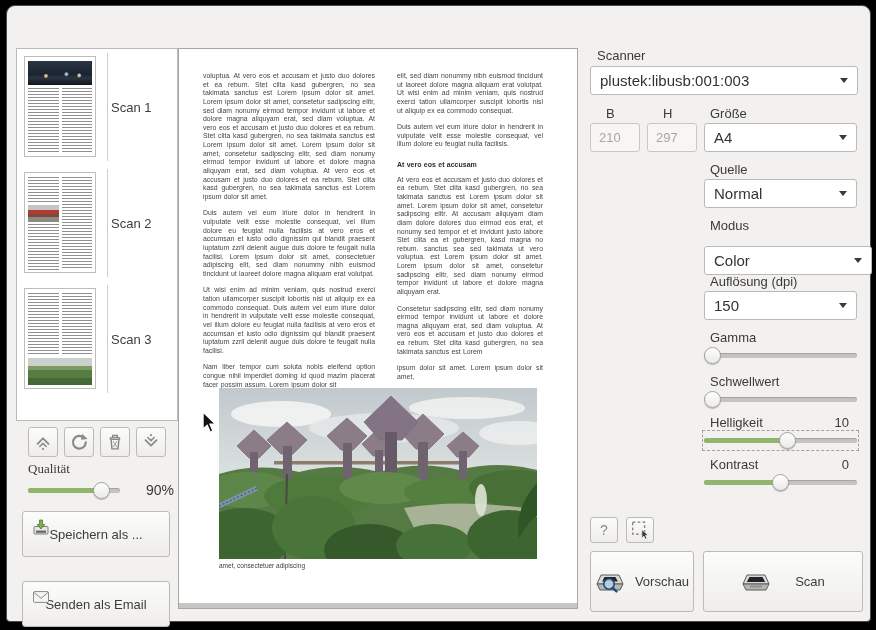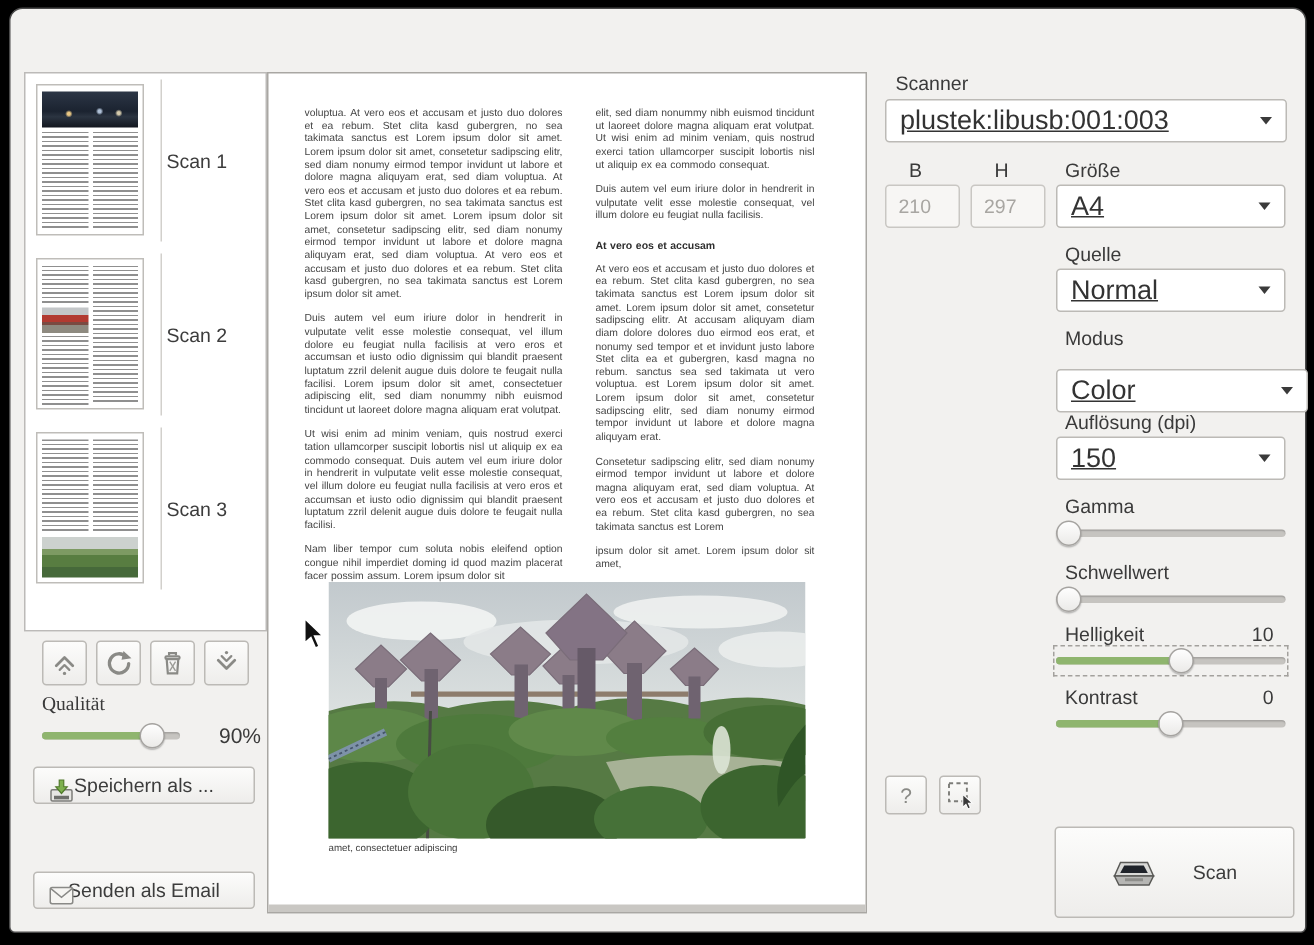--- a/index.html
+++ b/index.html
@@ -12,21 +12,21 @@
             background:linear-gradient(#f9f8f7,#efeeec);border-radius:8px 8px 0 0;
             border-bottom:1px solid #e2e1de;}
   .title{position:absolute;left:0;right:0;top:10px;text-align:center;font-size:13px;color:#4e4e4e;}
   .win-controls{position:absolute;right:12px;top:9px;display:flex;gap:12px;}
   .win-btn{width:18px;height:18px;text-align:center;line-height:18px;font-size:14px;color:#8e8e8e;cursor:default;}
   
   .btn{background:linear-gradient(#fcfcfb,#eeedeb);border:1px solid #bcbab6;border-radius:3px;
        color:#3c3c3c;display:flex;align-items:center;justify-content:center;box-sizing:border-box;}
   .label{font-size:13px;color:#3a3a3a;}
   .dropdown{position:absolute;background:#fff;border:1px solid #bcbab6;border-radius:3px;height:29px;
-            box-sizing:border-box;display:flex;align-items:center;padding:0 9px;font-size:18px;color:#333;text-decoration:underline;}
+            box-sizing:border-box;display:flex;align-items:center;padding:0 9px;font-size:15px;color:#333;}
   .dd-arrow{margin-left:auto;width:0;height:0;border-left:4.5px solid transparent;
             border-right:4.5px solid transparent;border-top:5px solid #3a3a3a;}
   .num-field{position:absolute;width:50px;height:29px;box-sizing:border-box;background:#f7f6f4;
              border:1px solid #c9c7c3;border-radius:3px;color:#a8a6a2;font-size:13px;padding:0 8px;
              font-family:"Liberation Sans","DejaVu Sans",sans-serif;}
   .slider{position:absolute;height:17px;}
   .slider .track{position:absolute;left:0;right:0;top:6px;height:5px;background:#c6c4c0;border-radius:3px;
                  box-shadow:inset 0 1px 1px rgba(0,0,0,.18);}
   .slider .fill{height:100%;width:0;background:#8fb56e;border-radius:3px;}
   .slider .handle{position:absolute;top:0;left:0;width:17px;height:17px;border-radius:50%;
@@ -53,21 +53,21 @@
                  linear-gradient(#2c3646 0%,#1b2330 55%,#2b3441 70%,#12161e 100%);}
   .thumb-photo2{height:17px;margin:2px 0;
       background:linear-gradient(to bottom,#c3c6c8 0 28%,#b23a31 28% 55%,#7a4a42 55% 68%,#8e8a80 68% 100%);}
   .thumb-photo3{height:27px;margin-top:3px;
       background:linear-gradient(to bottom,#ccd1ce 0 30%,#7d9a63 30% 45%,#587d41 45% 75%,#46693a 75% 100%);}
   .thumb-toolbar{position:absolute;left:12px;top:379px;display:flex;gap:6px;}
   .tool-btn{width:30px;height:30px;}
   .quality-label{position:absolute;left:12px;top:413px;font-family:Liberation Serif, serif;}
   .quality-row{position:absolute;left:12px;top:434px;width:146px;height:18px;}
   .quality-value{position:absolute;right:0;top:0;font-size:14px;color:#3a3a3a;margin-left:44px;}
-  .action-btn{position:absolute;left:6px;width:148px;height:25px;font-size:13px;}
+  .action-btn{position:absolute;left:6px;width:148px;height:46px;font-size:13px;}
   .action-btn svg{position:absolute;left:8px;top:5px;}
   
   .preview{position:absolute;left:171px;top:42px;width:400px;height:561px;background:#fff;
            border:1px solid #a9a7a3;box-sizing:border-box;}
   .preview-bottom{position:absolute;left:0;right:0;bottom:0;height:5px;background:#c9c7c3;}
   .doc-col{position:absolute;top:23px;height:316px;overflow:hidden;font-size:6.9px;line-height:1.25;
            color:#454545;text-align:justify;word-spacing:.4px;}
   .doc-col p{margin:0 0 8px 0;}
   .doc-col h4{margin:12px 0 6px 0;font-size:7px;color:#2e2e2e;}
   .col1{left:24px;width:172px;}
@@ -349,20 +349,30 @@
     <div class="btn small-btn" style="left:0;top:471px;font-size:14px;color:#8a8a86;">
       <span>?</span>
     </div>
     <div class="btn small-btn" style="left:36px;top:471px;">
       <svg width="22" height="22" viewBox="0 0 24 24">
         <rect x="4" y="3.5" width="13" height="13" fill="none" stroke="#7d7d79" stroke-width="1.4" stroke-dasharray="3 2.4"></rect>
         <polygon points="14,11.5 14,21 16.3,18.8 17.8,22.2 19.6,21.3 18.1,18 21,17.8" fill="#3a3a3a" stroke="#fcfcfc" stroke-width="0.8"></polygon>
       </svg>
     </div>
 
+    <div class="btn big-btn" style="left:0;top:505px;width:104px;">
+      <svg width="30" height="26" viewBox="0 0 30 26">
+        <polygon points="6,6 24,6 28,15 2,15" fill="#dadad8" stroke="#5a5a57" stroke-width="1"></polygon>
+        <polygon points="9.5,8 20.5,8 22.8,12.5 7.2,12.5" fill="#1f232a"></polygon>
+        <polygon points="2,15 28,15 25,21 5,21" fill="#b6b6b4" stroke="#5a5a57" stroke-width="1"></polygon>
+        <circle cx="14" cy="15" r="5.2" fill="#bcd4ea" fill-opacity="0.85" stroke="#1f4e79" stroke-width="1.6"></circle>
+        <line x1="17.8" y1="18.8" x2="21.5" y2="22.5" stroke="#1f4e79" stroke-width="2.4" stroke-linecap="round"></line>
+      </svg>
+      <span>Vorschau</span>
+    </div>
     <div class="btn big-btn" style="left:113px;top:505px;width:160px;gap:24px;">
       <svg width="30" height="26" viewBox="0 0 30 26">
         <polygon points="6,6 24,6 28,15 2,15" fill="#dadad8" stroke="#5a5a57" stroke-width="1"></polygon>
         <polygon points="8.5,8 21.5,8 24.2,13 5.8,13" fill="#1f232a"></polygon>
         <polygon points="2,15 28,15 25,21 5,21" fill="#b6b6b4" stroke="#5a5a57" stroke-width="1"></polygon>
         <rect x="9" y="16.5" width="12" height="2" fill="#8e8e8b"></rect>
       </svg>
       <span>Scan</span>
     </div>
   </div>

